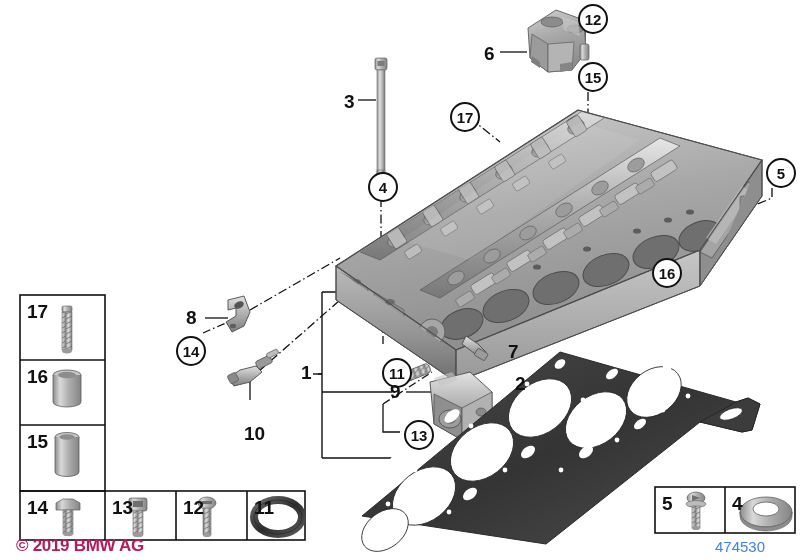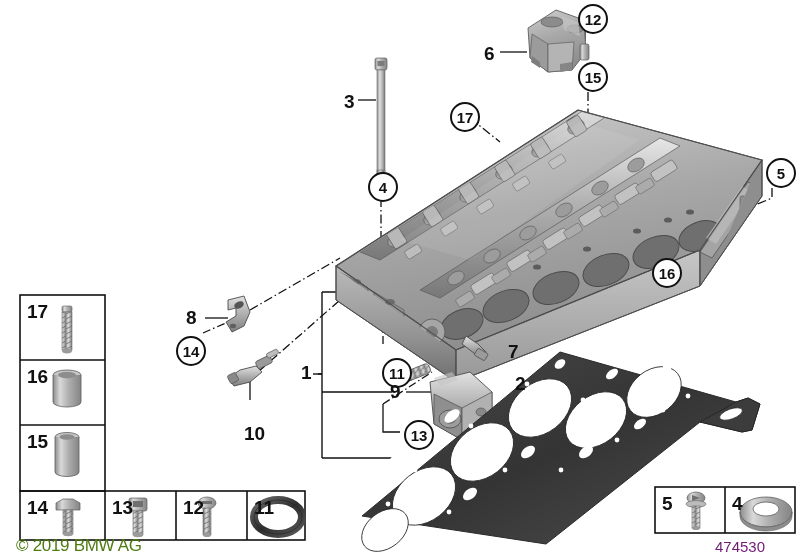--- a/index.html
+++ b/index.html
@@ -7,22 +7,22 @@
        font-family:"Liberation Sans",sans-serif;color:#111;}
   #stage{position:absolute;inset:0;width:800px;height:560px;}
   svg#art{position:absolute;left:0;top:0;width:800px;height:560px;}
   .callout{position:absolute;font-weight:bold;font-size:19px;color:#111;
            line-height:1;letter-spacing:0;white-space:nowrap;}
   .circ{position:absolute;width:26px;height:26px;border:2px solid #111;
         border-radius:50%;background:#fff;display:flex;align-items:center;
         justify-content:center;font-weight:bold;font-size:15px;color:#111;}
   .legnum{position:absolute;font-weight:bold;font-size:19px;color:#111;}
   .copyright{position:absolute;left:16px;top:536px;font-size:17px;
-             font-weight:normal;color:#4d7c0f;letter-spacing:-0.3px;}
-  .partno{position:absolute;left:715px;top:538px;font-size:15px;color:#701a75;}
+             font-weight:bold;color:#be185d;letter-spacing:-0.3px;}
+  .partno{position:absolute;left:715px;top:538px;font-size:15px;color:#3b82f6;}
 </style>
 </head>
 <body>
 
 <div id="stage">
 
 <svg id="art" viewBox="0 0 800 560">
   <defs>
     <linearGradient id="gMetal" x1="0" y1="0" x2="0" y2="1">
       <stop offset="0%" stop-color="#e2e2e2"></stop>

